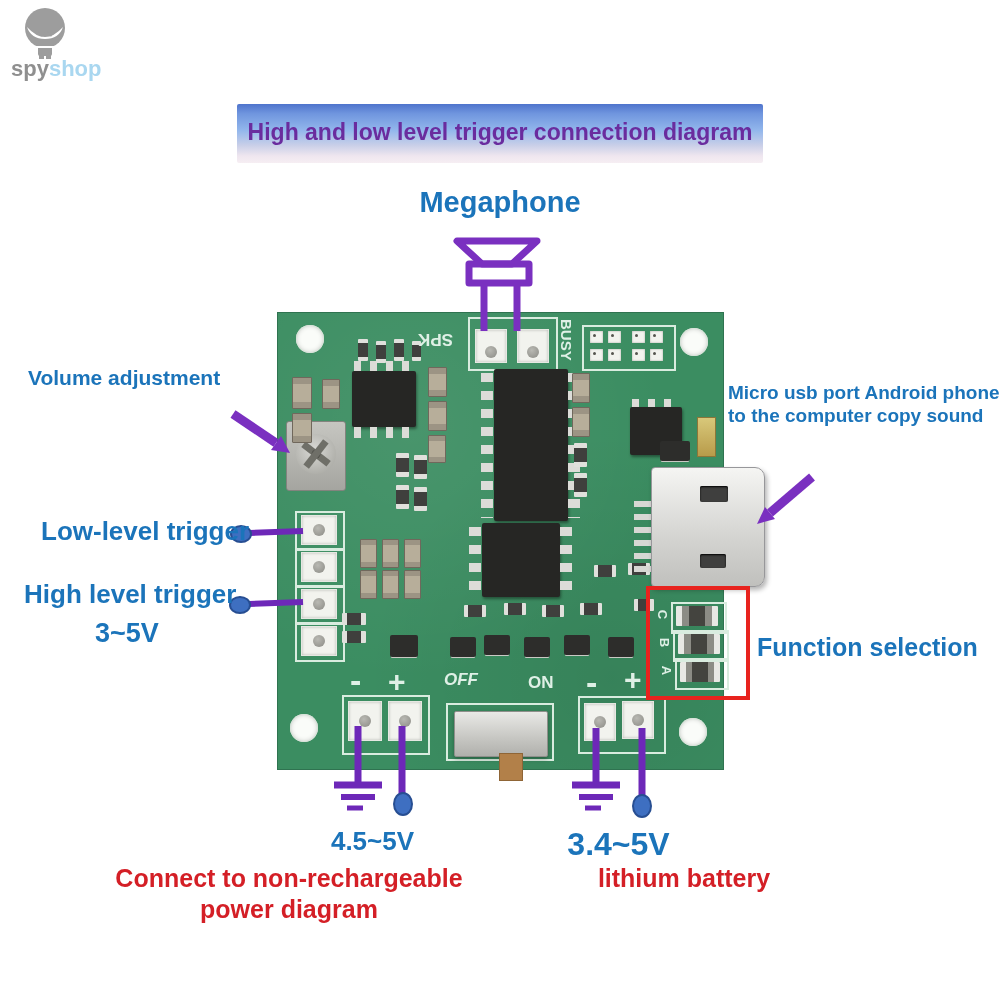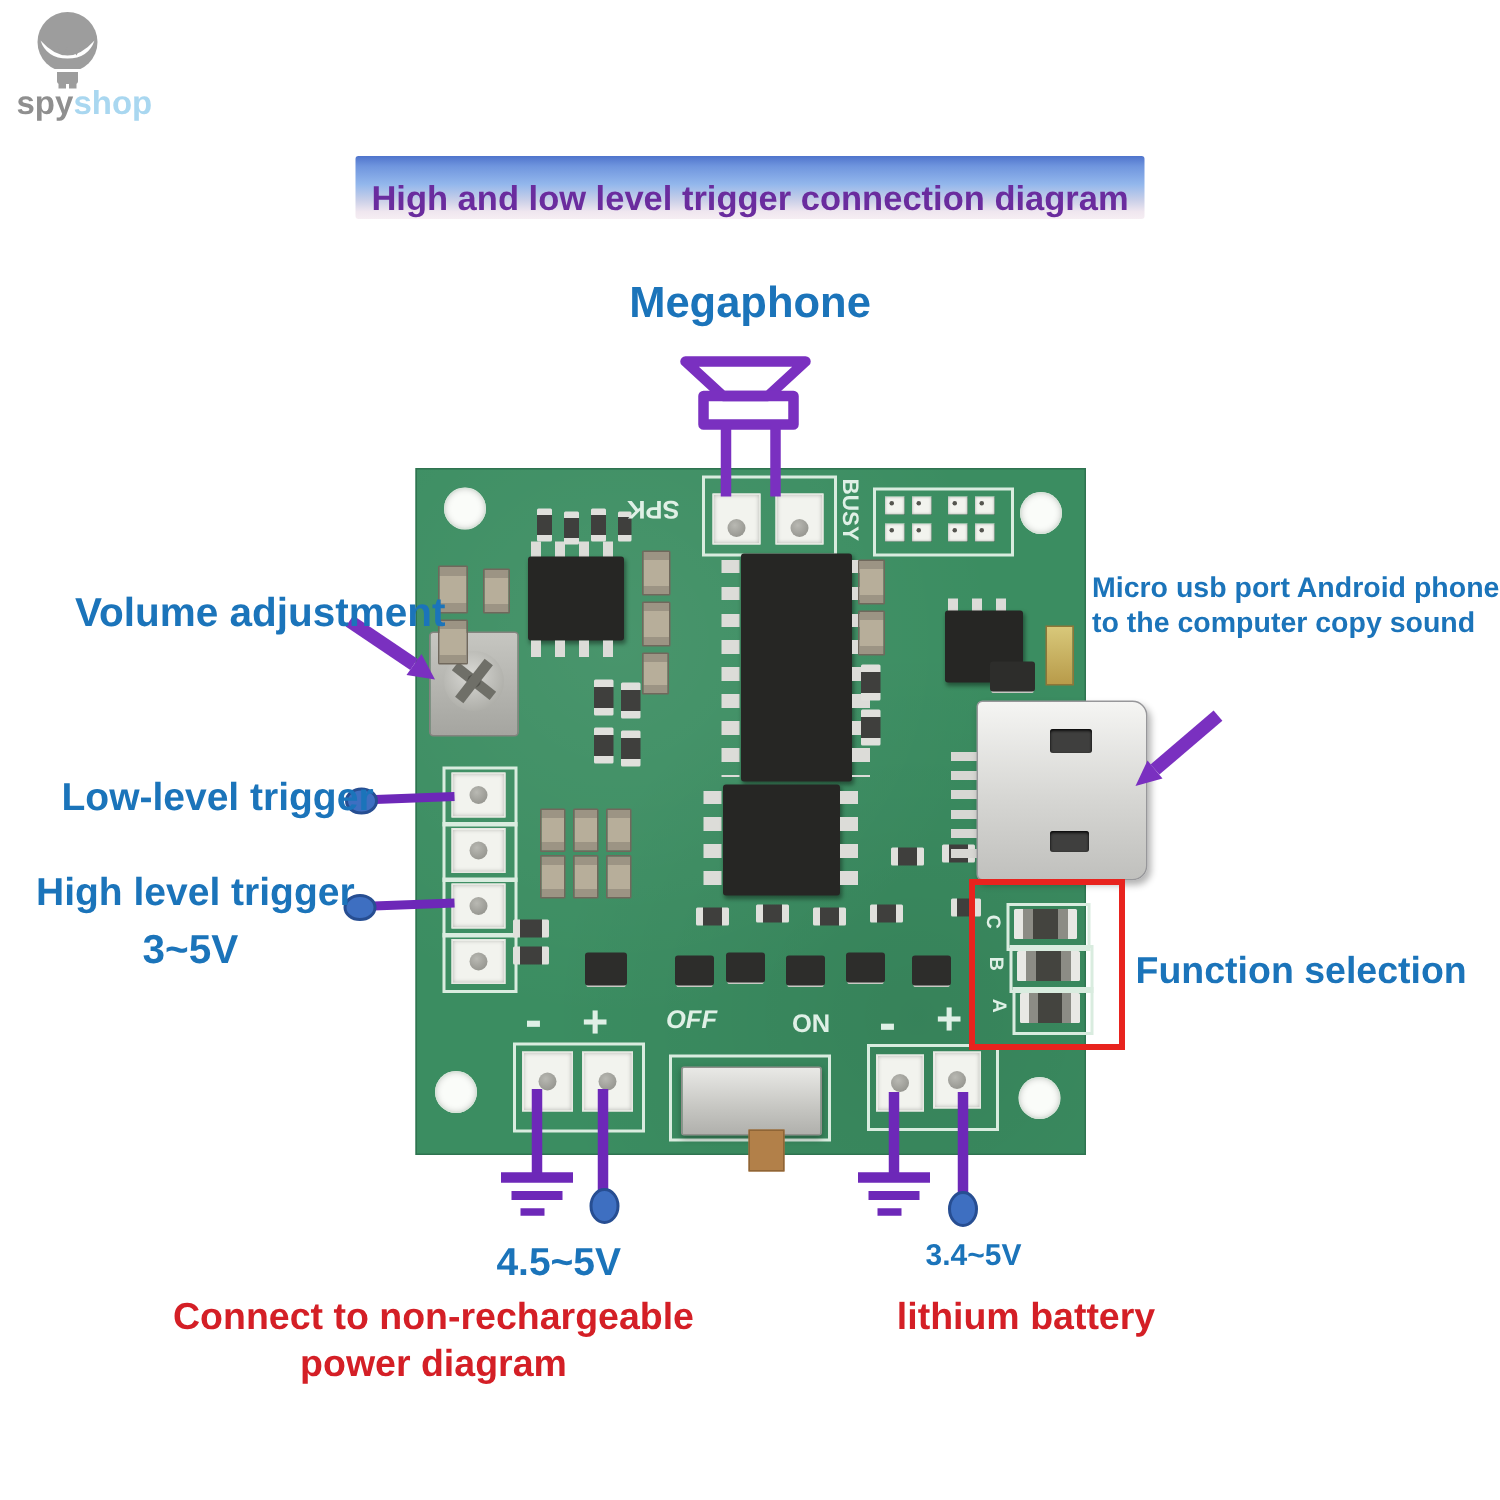--- a/index.html
+++ b/index.html
@@ -6,21 +6,21 @@
   .page{position:relative;width:1000px;height:1000px;background:#ffffff;
         font-family:"Liberation Sans",sans-serif;overflow:hidden;}
   .abs{position:absolute;}
 
   
   .logo-text{position:absolute;left:11px;top:56px;font-size:22px;font-weight:bold;letter-spacing:0px;}
   .logo-text .spy{color:#8f8f8f;}
   .logo-text .shop{color:#a9d7f0;}
 
   
-  .banner{position:absolute;left:237px;top:104px;width:526px;height:42px;
+  .banner{position:absolute;left:237px;top:104px;width:526px;height:59px;
     background:linear-gradient(180deg,#4f74cc 0%,#6f95de 16%,#93b7ec 45%,#c9cfe8 70%,#efe6ef 88%,#f6eef3 100%);
     color:#6a2c9e;font-size:23px;font-weight:bold;text-align:center;line-height:56px;border-radius:2px;}
 
   
   .lbl{position:absolute;font-weight:bold;color:#1b74ba;z-index:7;white-space:nowrap;}
   .red-cap{position:absolute;font-weight:bold;color:#d41f26;text-align:center;z-index:7;}
 
   
   .board{position:absolute;left:277px;top:312px;width:445px;height:456px;
     background:#3b8d61;border:1px solid #2f7350;z-index:1;
@@ -262,34 +262,34 @@
       <line x1="572" y1="785" x2="620" y2="785" stroke="#6d28b8" stroke-width="7"></line>
       <line x1="579" y1="797" x2="613" y2="797" stroke="#6d28b8" stroke-width="6"></line>
       <line x1="585" y1="808" x2="601" y2="808" stroke="#6d28b8" stroke-width="5"></line>
       <line x1="642" y1="728" x2="642" y2="796" stroke="#6d28b8" stroke-width="7"></line>
       <ellipse cx="642" cy="806" rx="9" ry="11" fill="#3e6fc1" stroke="#274e92" stroke-width="2"></ellipse>
     </g>
   </svg>
 
   <div class="redbox"></div>
 
-  <div class="lbl" style="left:28px;top:393px;font-size:27px;margin-left:22px;">Volume adjustment</div>
+  <div class="lbl" style="left:28px;top:366px;font-size:21px;">Volume adjustment</div>
   <div class="lbl" style="left:41px;top:516px;font-size:26px;">Low-level trigger</div>
   <div class="lbl" style="left:24px;top:579px;font-size:26px;">High level trigger</div>
   <div class="lbl" style="left:95px;top:618px;font-size:27px;">3~5V</div>
 
   <div class="abs" style="left:728px;top:381px;width:272px;z-index:7;">
     <div class="lbl" style="position:static;font-size:19px;line-height:23px;">Micro usb port Android phone</div>
     <div class="lbl" style="position:static;font-size:19px;line-height:23px;">to the computer copy sound</div>
   </div>
 
   <div class="lbl" style="left:757px;top:633px;font-size:25px;">Function selection</div>
 
   <div class="lbl" style="left:310px;top:826px;width:125px;text-align:center;font-size:26px;">4.5~5V</div>
-  <div class="lbl" style="left:556px;top:826px;width:125px;text-align:right;font-size:20px;">3.4~5V</div>
+  <div class="lbl" style="left:556px;top:826px;width:125px;text-align:center;font-size:32px;">3.4~5V</div>
 
   <div class="red-cap" style="left:100px;top:863px;width:378px;font-size:25px;line-height:31px;">
     <div>Connect to non-rechargeable</div>
     <div>power diagram</div>
   </div>
   <div class="red-cap" style="left:494px;top:863px;width:380px;font-size:25px;line-height:31px;">
     <div>lithium battery</div>
   </div>
 
 </div>

